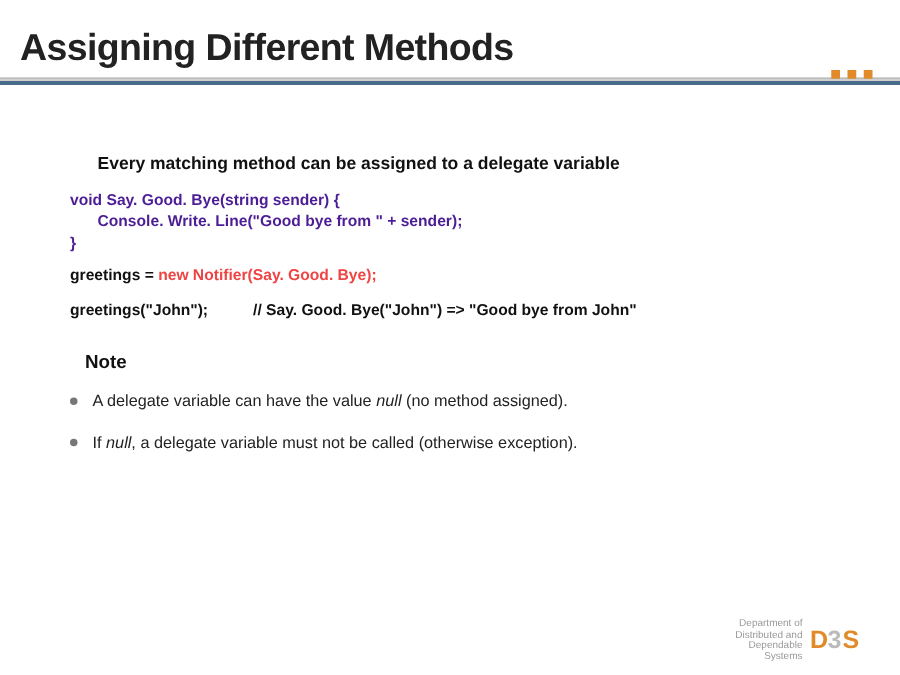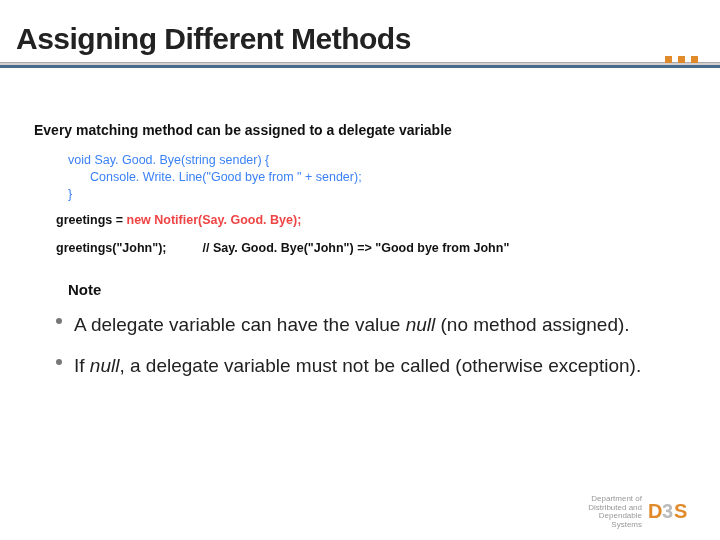--- a/index.html
+++ b/index.html
@@ -41,28 +41,29 @@
     display: inline-block;
   }
   .content {
     padding: 54px 34px 0 34px;
     font-size: 14px;
     color: #111;
   }
   .lead {
     font-weight: bold;
     margin-bottom: 14px;
+    margin-left: 44px;
   }
   .code-block {
-    margin-left: 34px;
+    margin-left: 22px;
     font-family: Arial, sans-serif;
     font-size: 12.5px;
-    font-weight: normal;
+    font-weight: bold;
     line-height: 1.35;
-    color: #3b82f6;
+    color: #4c1d95;
     margin-bottom: 10px;
   }
   .code-line-indent { margin-left: 22px; }
   .assign-line {
     margin-left: 22px;
     font-size: 12.5px;
     font-weight: bold;
     margin-bottom: 14px;
   }
   .blue { color: #ef4444; }
@@ -78,21 +79,21 @@
     margin-left: 34px;
     font-size: 15px;
     font-weight: bold;
     margin-bottom: 14px;
   }
   .notes {
     margin-left: 22px;
     list-style: none;
   }
   .notes li {
-    font-size: 19px;
+    font-size: 13px;
     color: #222;
     margin-bottom: 16px;
     padding-left: 18px;
     position: relative;
     line-height: 1.35;
   }
   .notes li::before {
     content: "";
     position: absolute;
     left: 0;

